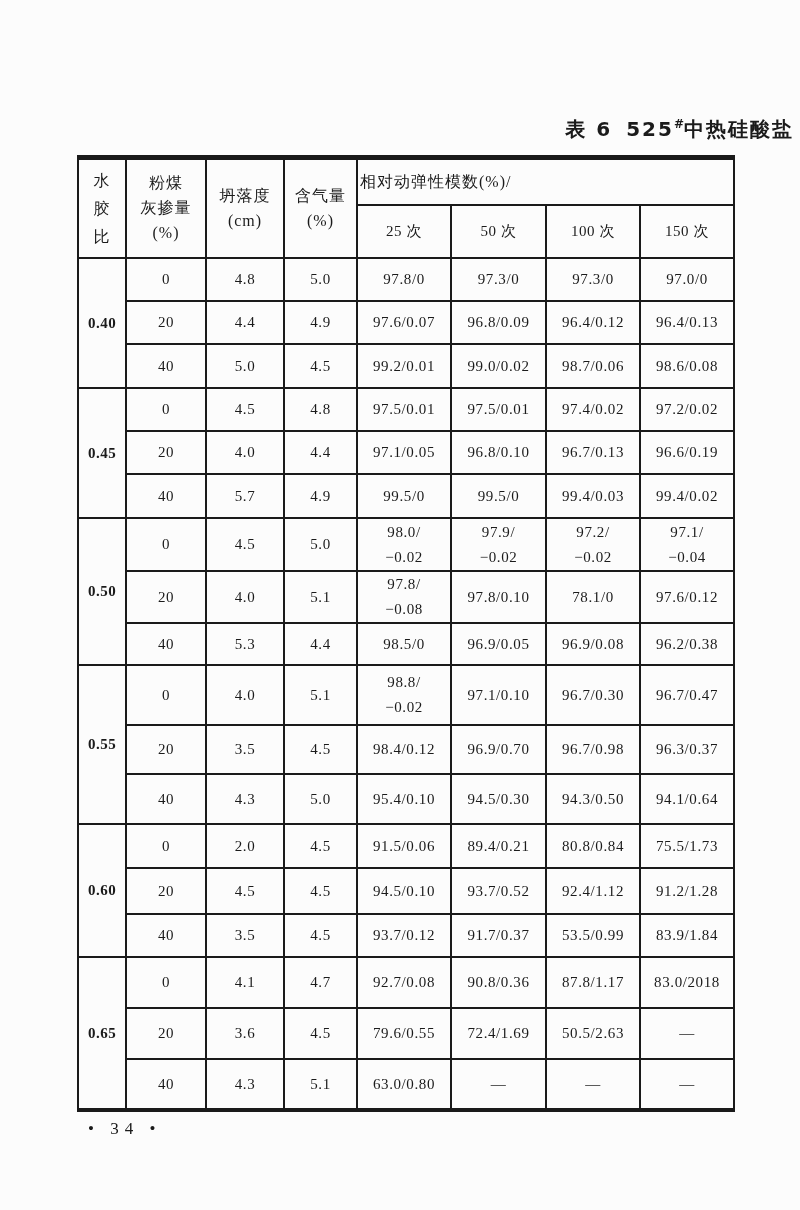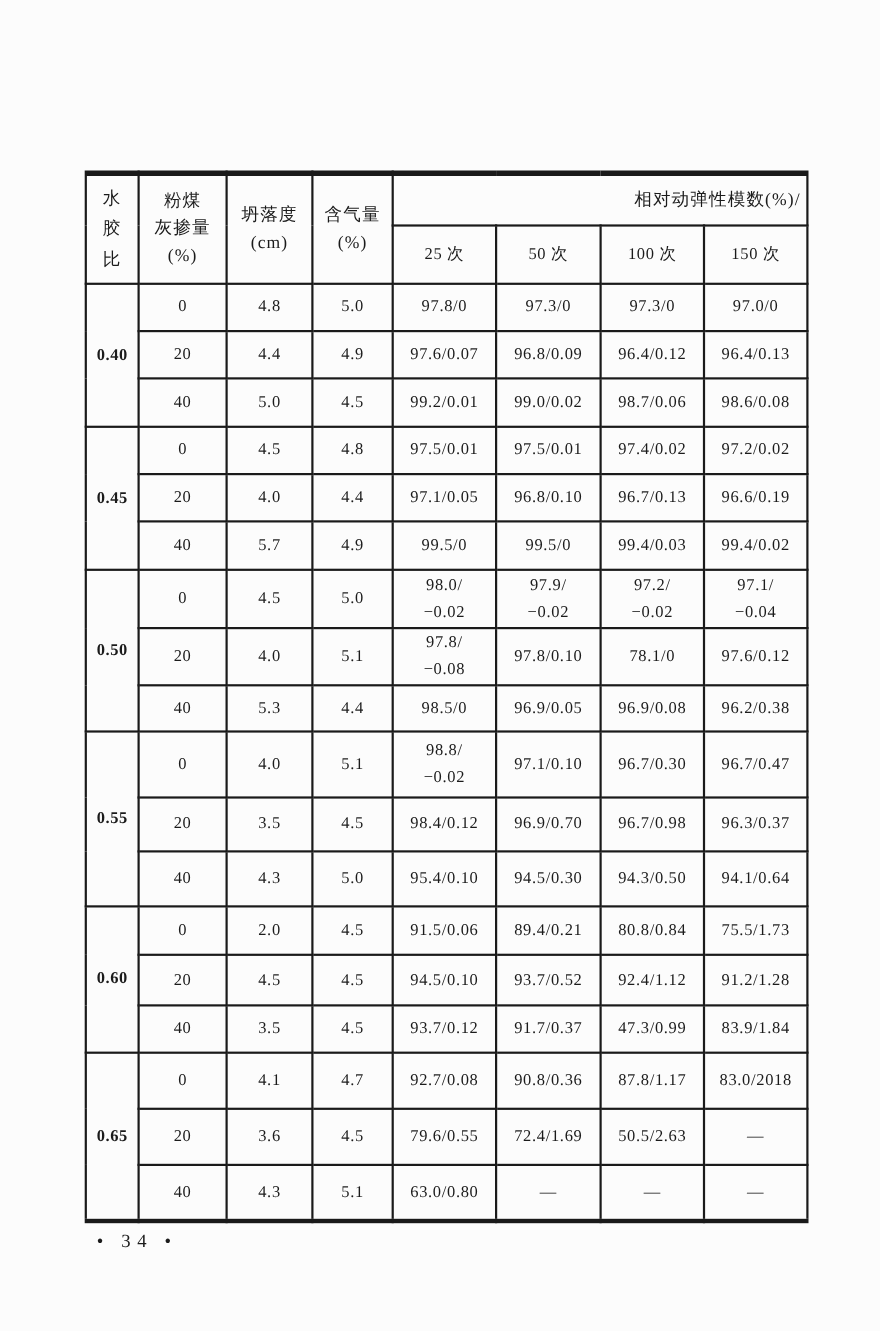--- a/index.html
+++ b/index.html
@@ -42,41 +42,44 @@
     padding:0 2px;
     white-space:pre-line;
     font-weight:400;
     font-size:15px;
     letter-spacing:0.6px;
     line-height:1.65;
   }
   th.left-head{font-size:16px;line-height:1.55;letter-spacing:1px;}
   th.ratio-head{line-height:1.75;}
   th.span-head{
-    text-align:right;
+    text-align:left;
     padding-right:5px;
     font-size:16px;
     letter-spacing:1px;
     height:44px;
   }
   th.cycle-head{height:51px;font-size:15px;}
   td.ratio{letter-spacing:0.5px;font-weight:bold;}
 
   .footer{
     position:absolute;
     left:88px;top:1119px;
     font-size:17px;
     letter-spacing:6px;
   }
 </style>
 </head>
 <body>
 
 <div class="page">
 
+  <div class="title">
+    <span class="tlabel">表 6</span><span>525</span><sup>#</sup><span>中热硅酸盐</span>
+  </div>
 
   <table class="main">
     <colgroup>
       <col style="width:48px">
         <col style="width:80px">
         <col style="width:78px">
         <col style="width:73px">
       <col style="width:94px">
         <col style="width:95px">
         <col style="width:94px">
@@ -240,21 +243,21 @@
           <td>93.7/0.52</td>
           <td>92.4/1.12</td>
           <td>91.2/1.28</td>
         </tr>
         <tr style="height: 43px;">
           <td>40</td>
           <td>3.5</td>
           <td>4.5</td>
           <td>93.7/0.12</td>
           <td>91.7/0.37</td>
-          <td>47.3/0.99</td>
+          <td>53.5/0.99</td>
           <td>83.9/1.84</td>
         </tr>
         <tr style="height: 51px;">
           <td rowspan="3" class="ratio">0.65</td>
           <td>0</td>
           <td>4.1</td>
           <td>4.7</td>
           <td>92.7/0.08</td>
           <td>90.8/0.36</td>
           <td>87.8/1.17</td>

